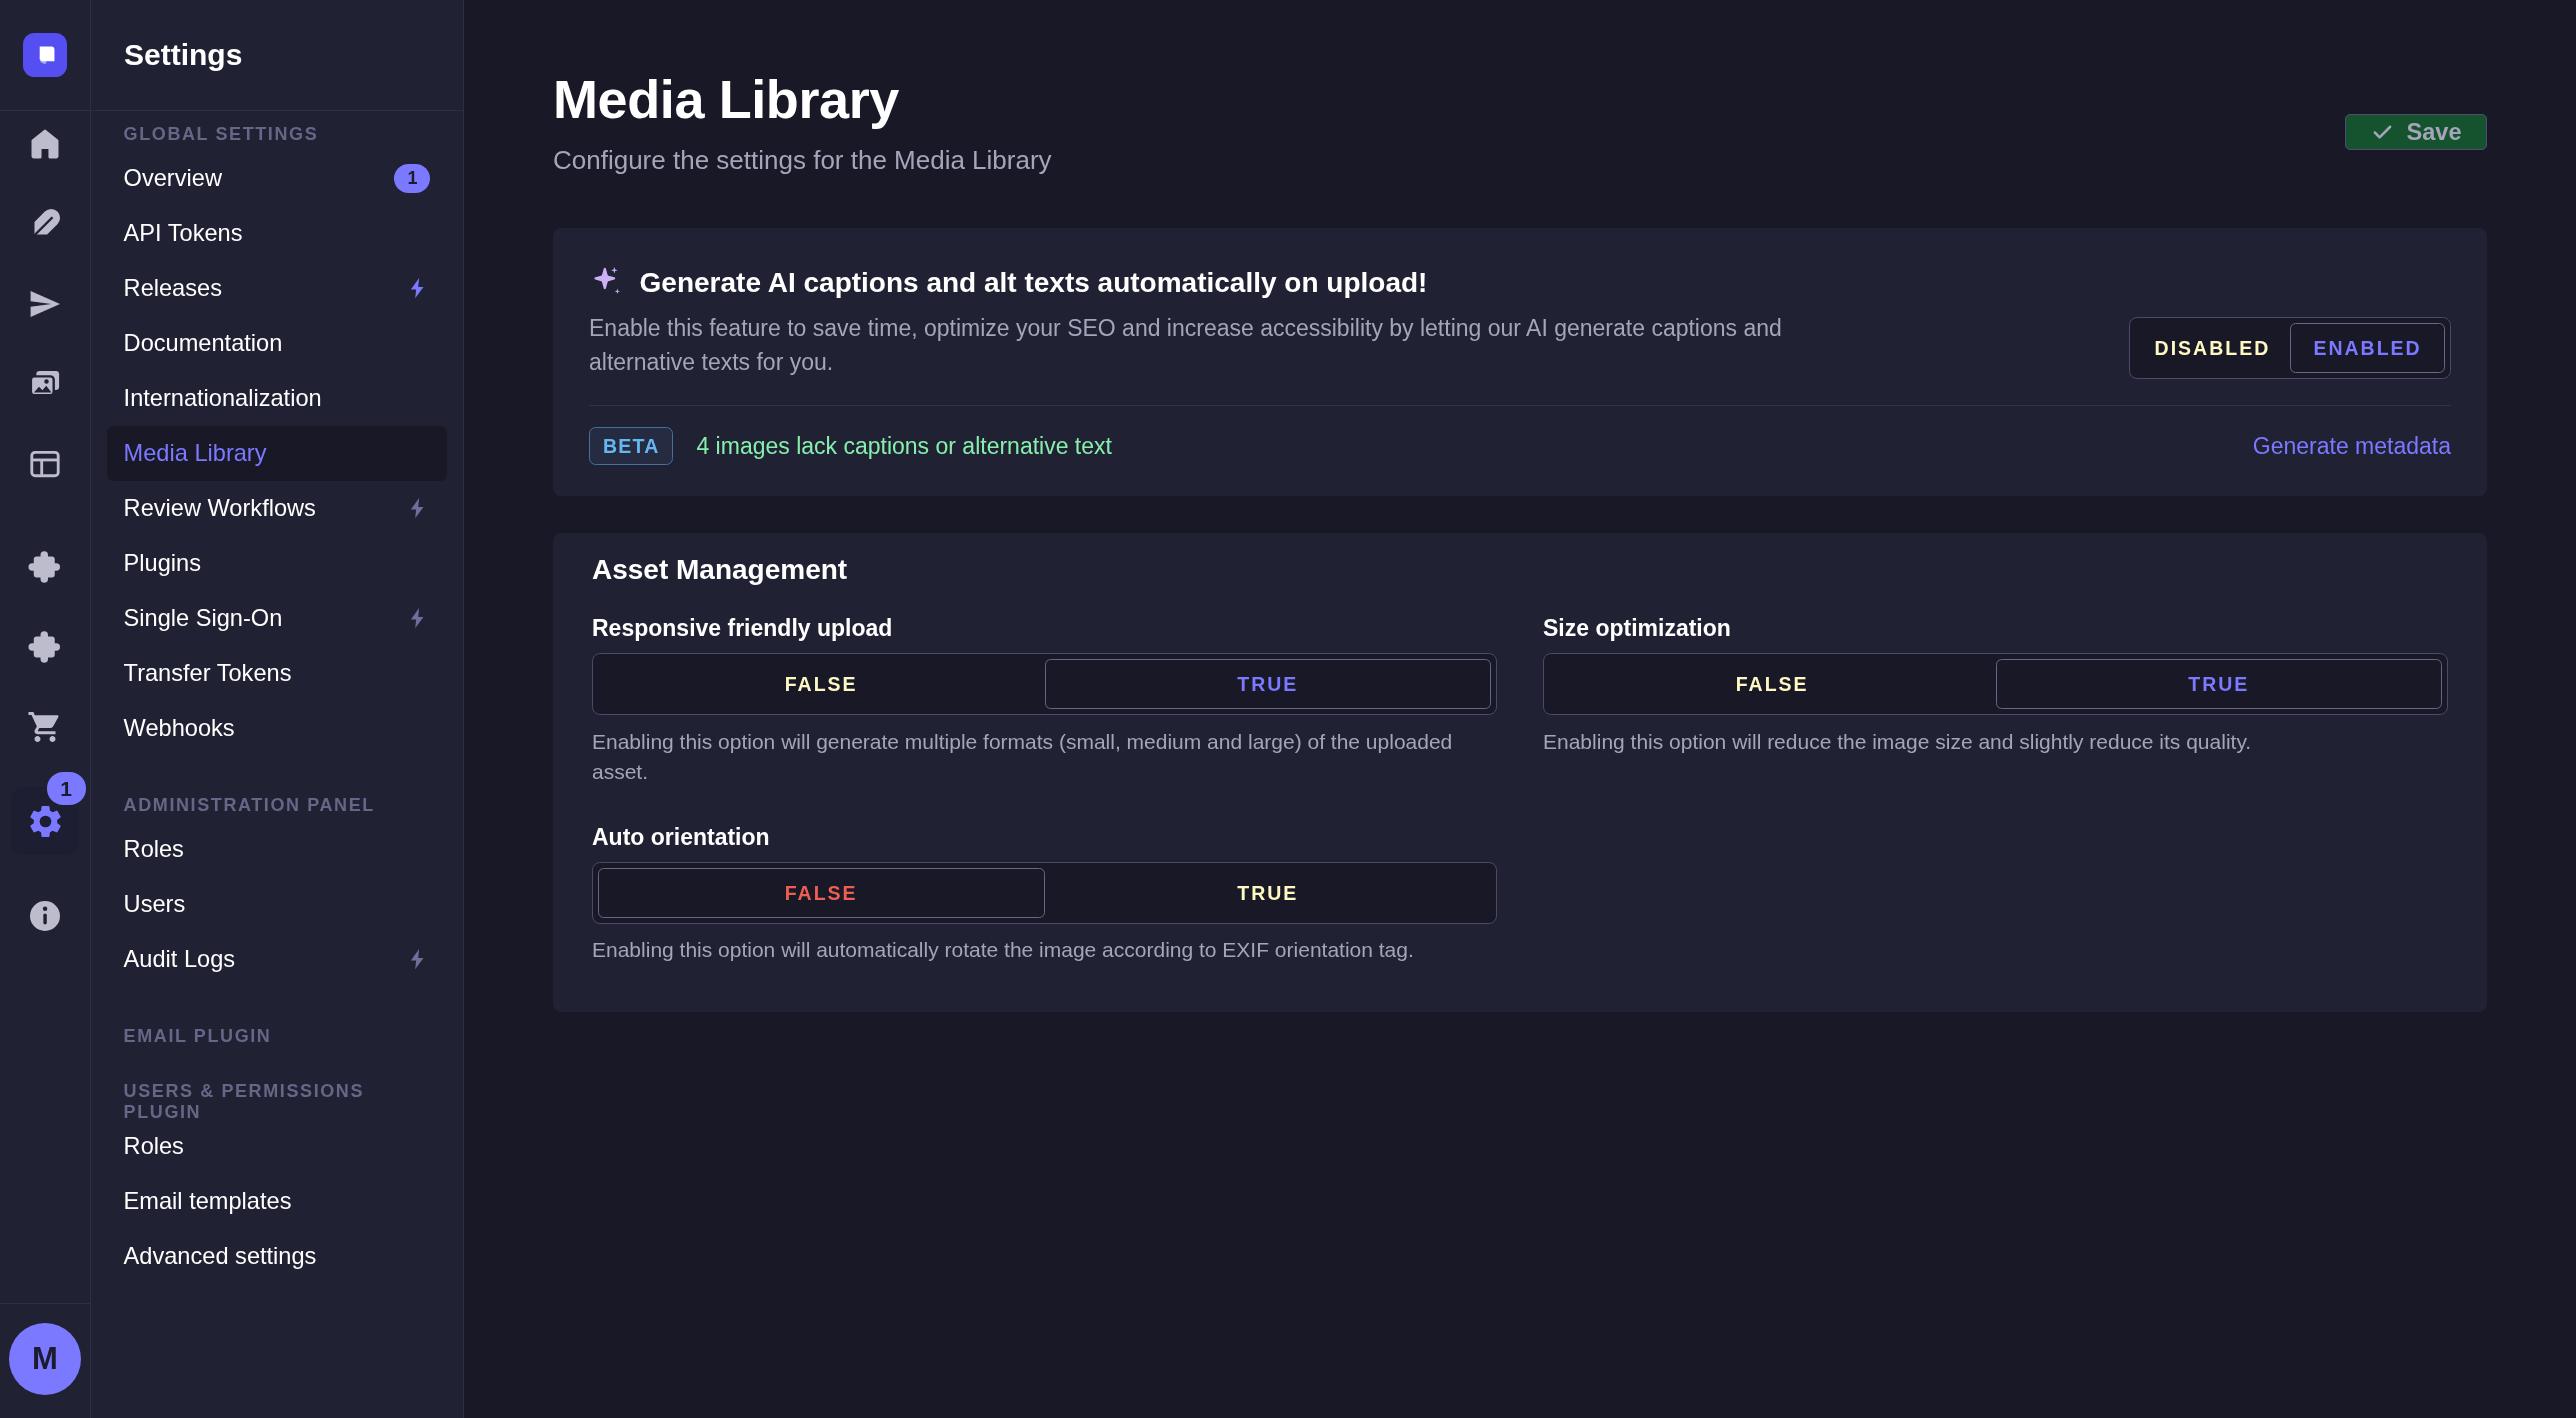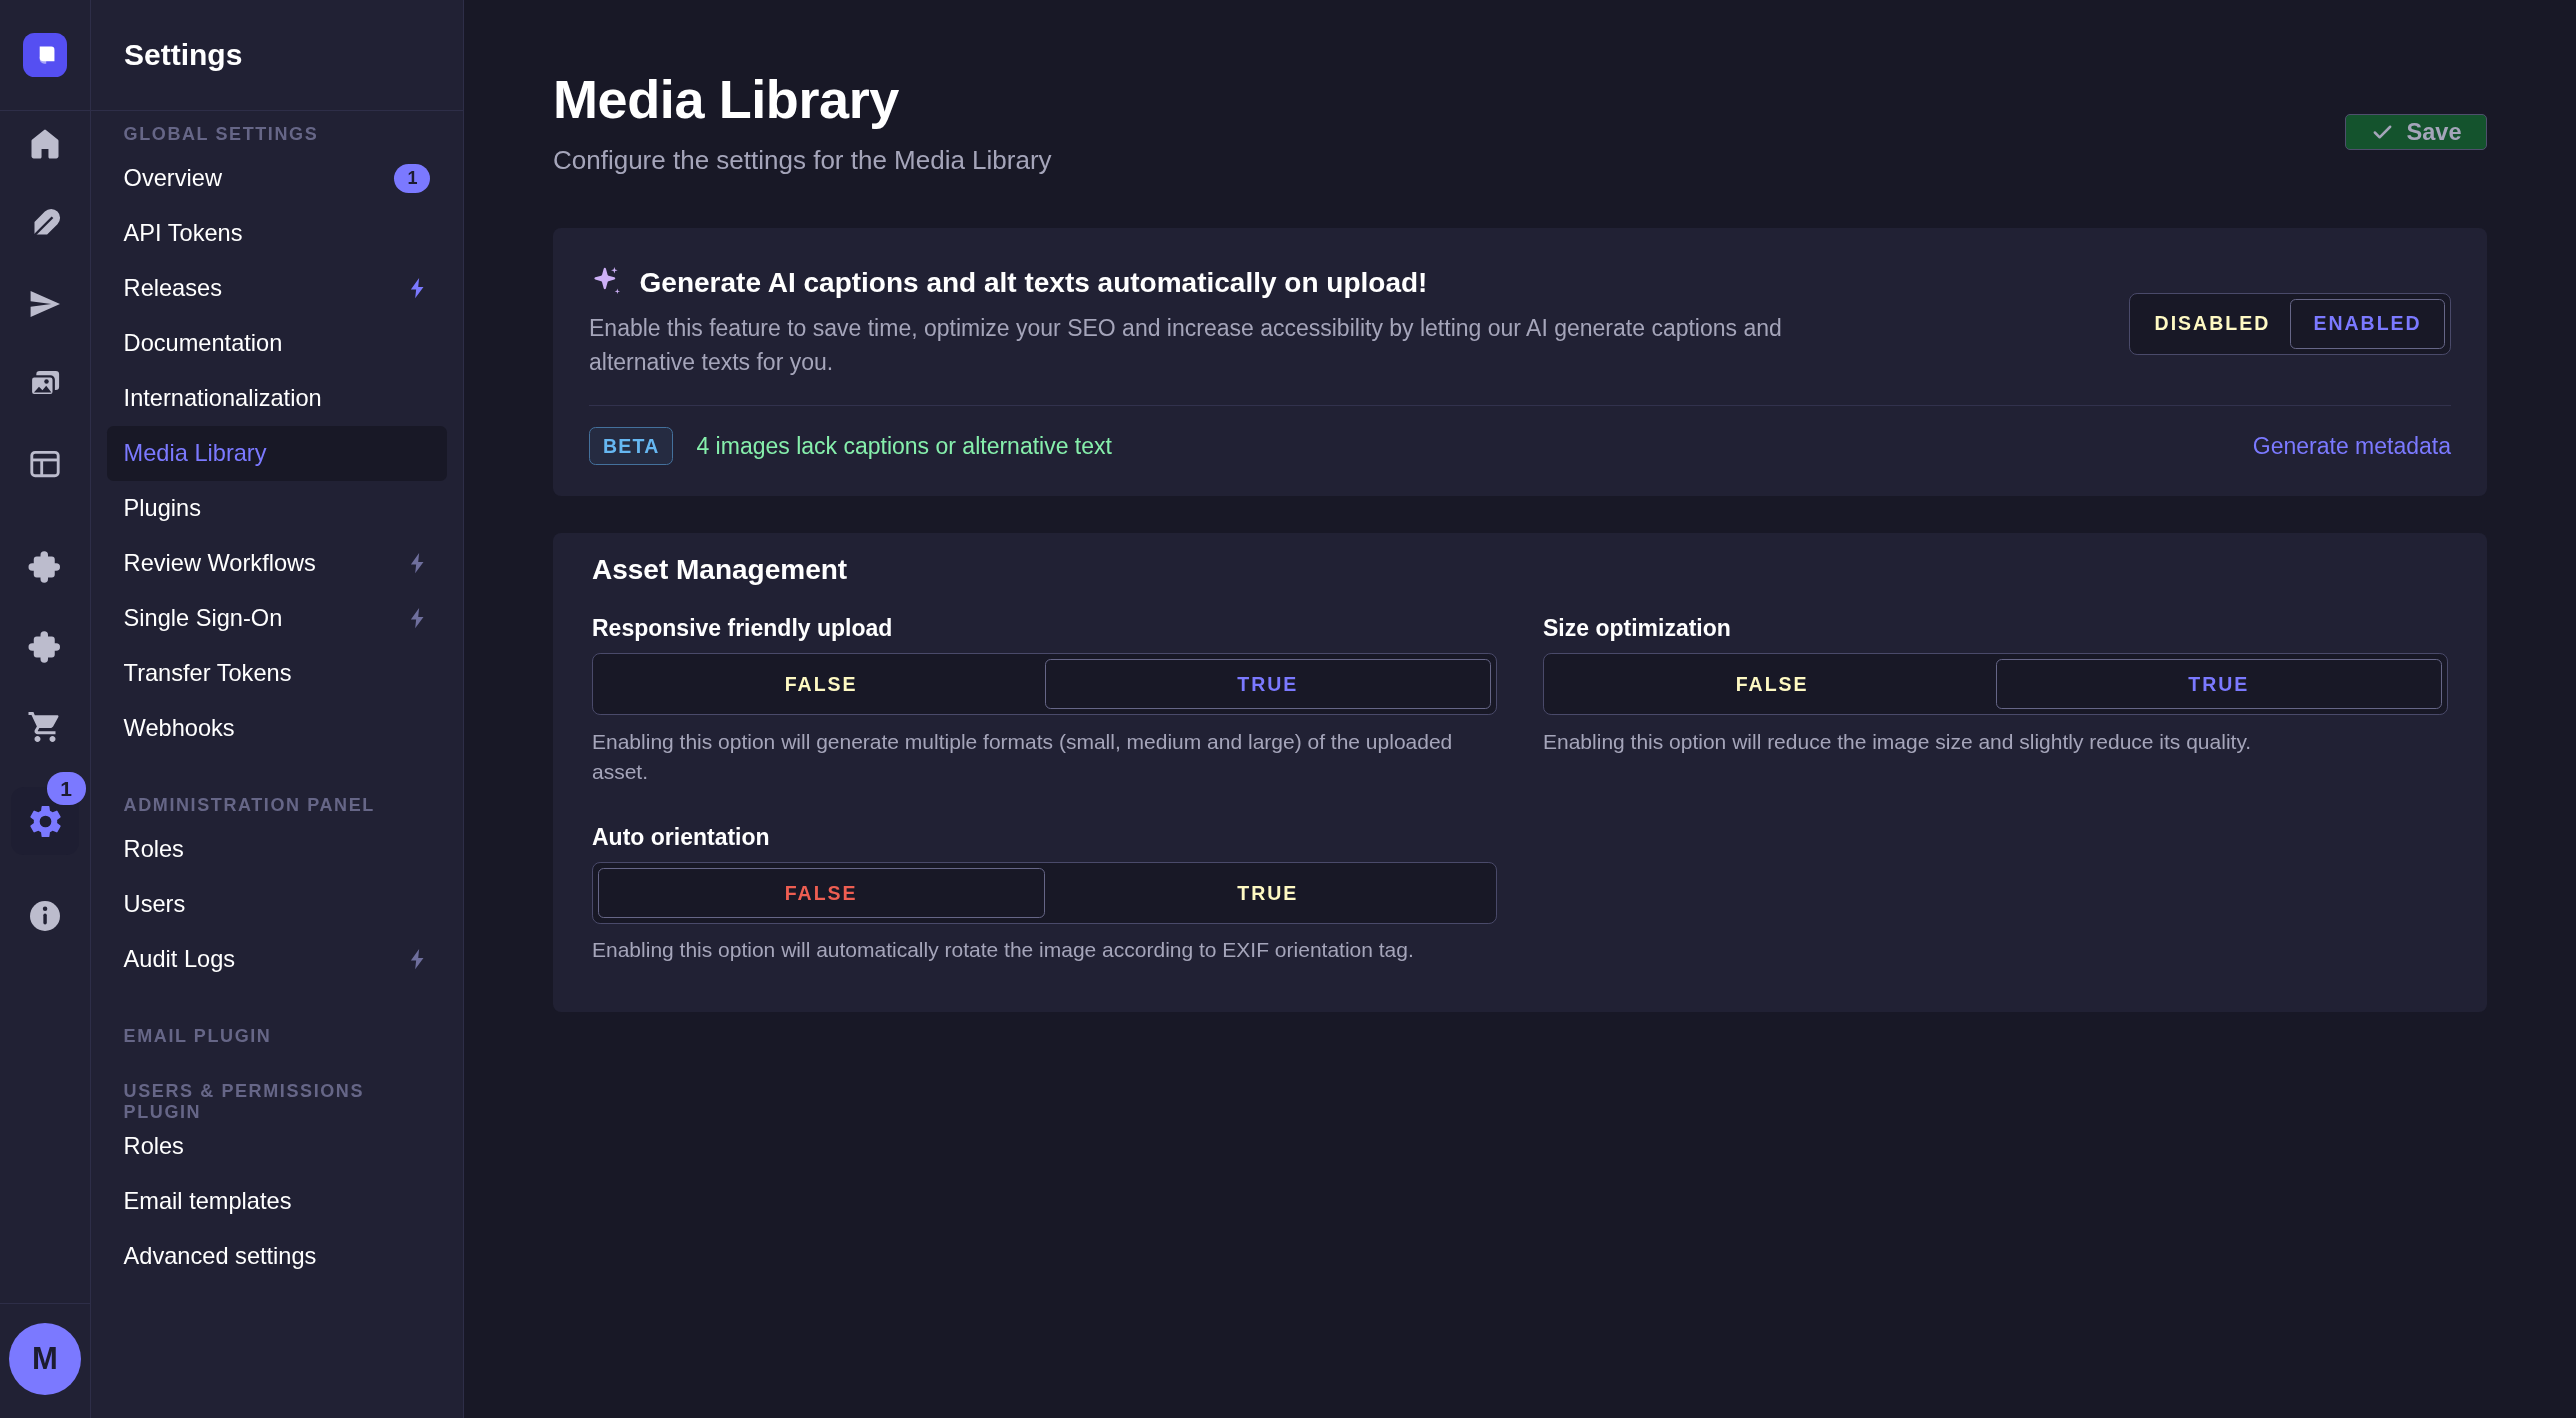--- a/index.html
+++ b/index.html
@@ -58,21 +58,21 @@
   .page-subtitle { font-size:26px; color:#a5a5ba; margin:14.6px 0 0; font-weight:400; }
   .save-btn { margin-top:46px; height:36px; padding:0 24.4px; display:flex; align-items:center; gap:13px;
               background:#14532d; border:0.8px solid #4f4f6d; border-radius:5px; color:#a5a5ba;
               font-size:23.6px; font-weight:600; font-family:inherit; cursor:pointer; }
   .save-btn svg { width:23px; height:23px; }
 
   .card { background:#212134; border-radius:8.1px; }
 
   
   .banner { margin-top:52px; padding:36px 36px 24.4px; }
-  .banner-top { display:flex; justify-content:space-between; align-items:center; gap:16px; }
+  .banner-top { display:flex; justify-content:space-between; align-items:flex-end; gap:16px; }
   .banner-title-row { display:flex; align-items:center; gap:14.6px; }
   .sparkle-icon svg { width:36px; height:36px; }
   .banner-title { font-size:28px; font-weight:600; margin:0; }
   .banner-desc { font-size:23px; color:#a5a5ba; line-height:1.45; max-width:1212px; margin:9.8px 0 0; font-weight:400; }
   .toggle { display:flex; background:#181826; border:0.8px solid #4a4a6a; border-radius:8.1px;
             padding:4.9px; height:62px; }
   .banner-toggle { width:322px; min-width:322px; margin-top:4.9px; }
   .toggle-opt { flex:1; display:flex; align-items:center; justify-content:center; border-radius:5.7px;
                 font-size:19.5px; font-weight:700; letter-spacing:2px; color:#fef9c3;
                 border:0.8px solid transparent; background:none; font-family:inherit; cursor:pointer; }
@@ -199,27 +199,27 @@
         <div class="side-item">
           <span>Documentation</span>
         </div>
         <div class="side-item">
           <span>Internationalization</span>
         </div>
         <div class="side-item active">
           <span>Media Library</span>
         </div>
         <div class="side-item">
-          <span>Plugins</span>
-        </div>
-        <div class="side-item">
           <span>Review Workflows</span>
           <svg class="bolt muted" viewBox="0 0 24 24">
               <path d="M12.9 2 4.8 13.2h5.2L9 22l8.2-11.2h-5.2z"></path>
             </svg>
+        </div>
+        <div class="side-item">
+          <span>Plugins</span>
         </div>
         <div class="side-item">
           <span>Single Sign-On</span>
           <svg class="bolt muted" viewBox="0 0 24 24">
               <path d="M12.9 2 4.8 13.2h5.2L9 22l8.2-11.2h-5.2z"></path>
             </svg>
         </div>
         <div class="side-item">
           <span>Transfer Tokens</span>
         </div>

